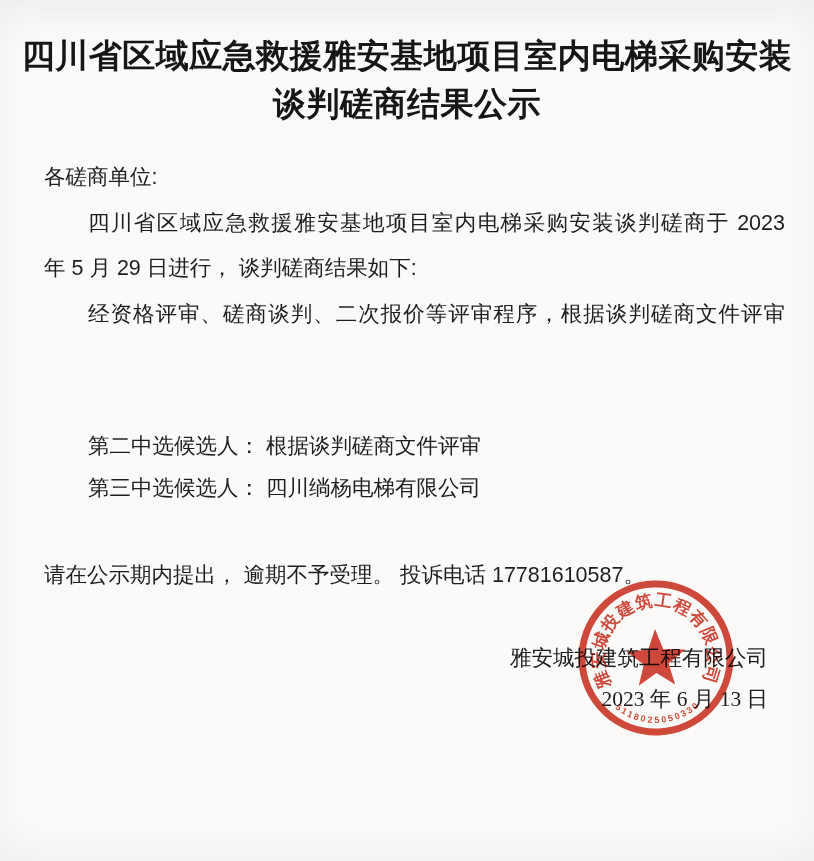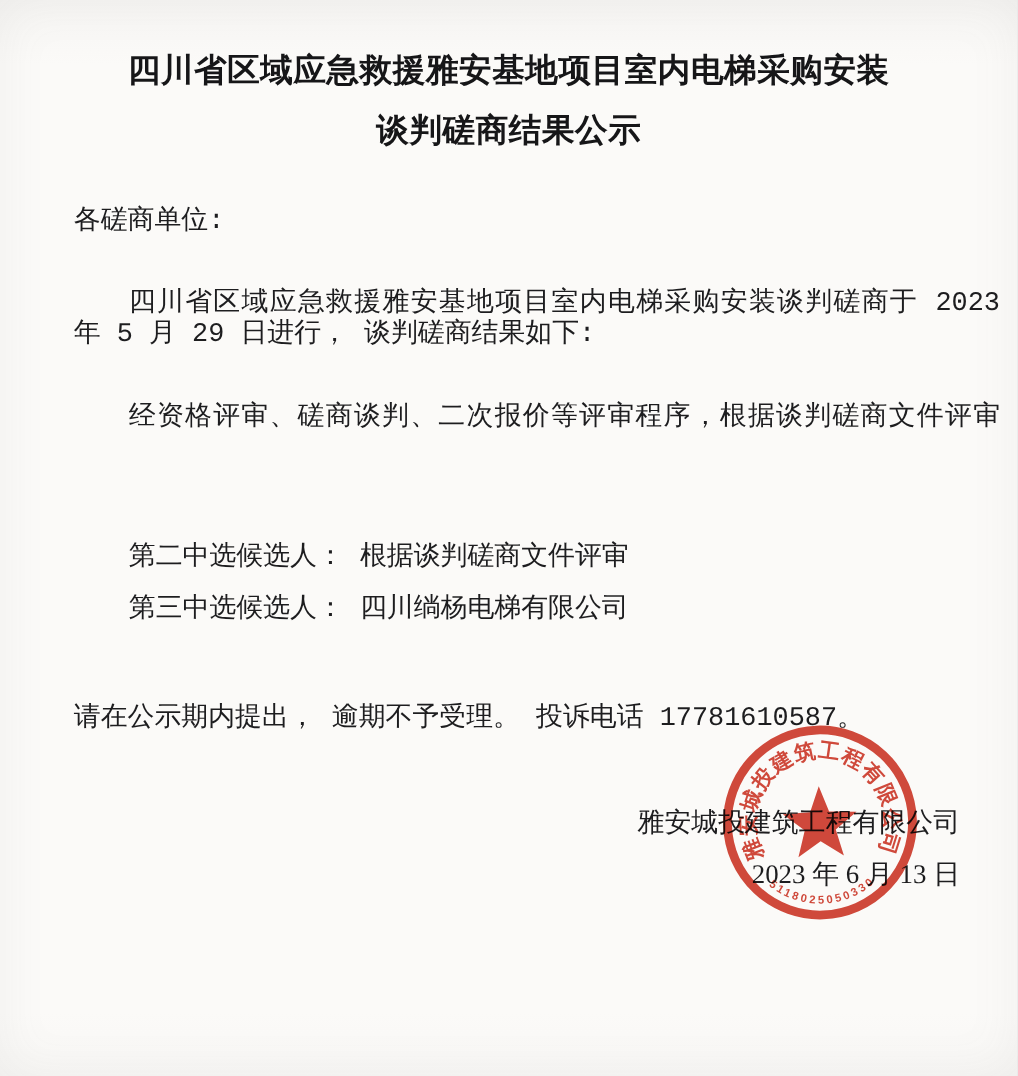--- a/index.html
+++ b/index.html
@@ -18,40 +18,39 @@
     box-shadow: inset 0 0 40px rgba(120,115,110,0.08);
   }
   .title {
     position: absolute;
     top: 32px;
     left: 0;
     width: 814px;
     text-align: center;
     font-family: "Liberation Sans", "DejaVu Sans", sans-serif;
     font-weight: 900;
-    font-size: 26px;
+    font-size: 33px;
     line-height: 48px;
     color: #161618;
     letter-spacing: 0.5px;
   }
   .ln {
     position: absolute;
-    left: 59px;
+    left: 44px;
     width: 741px;
-    font-family: Liberation Mono, monospace;
+    font-family: Liberation Sans, sans-serif;
     font-size: 21.5px;
     line-height: 29px;
     color: #1d1d1f;
     white-space: pre;
   }
   .fill {
     white-space: normal;
     text-align: justify;
     text-align-last: justify;
-    margin-top: 20px;
   }
   .ind { text-indent: 44px; }
   .sig {
     position: absolute;
     right: 46px;
     font-family: "Liberation Serif", "DejaVu Serif", serif;
     font-size: 21.5px;
     color: #1d1d1f;
     white-space: pre;
     text-align: right;

